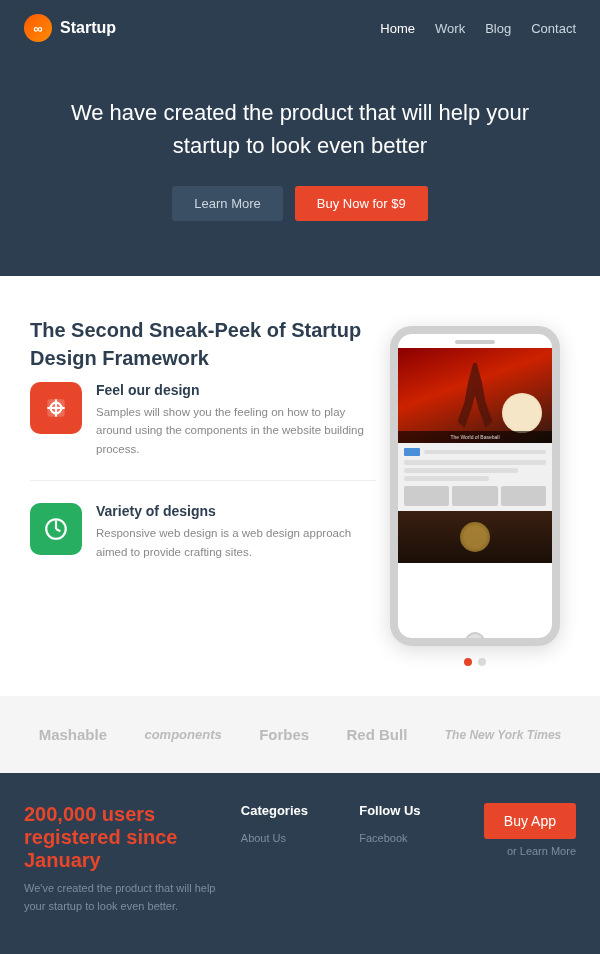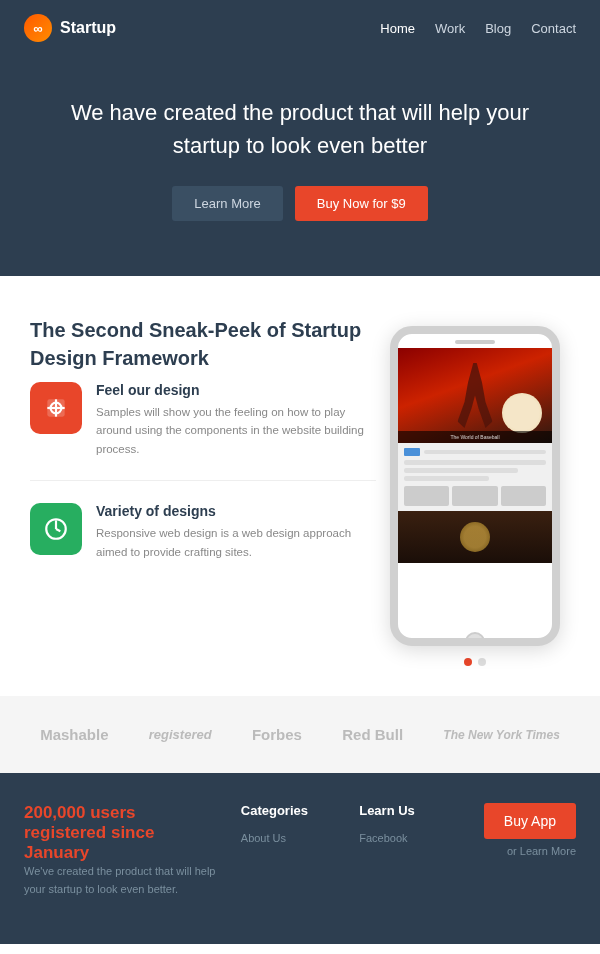--- a/index.html
+++ b/index.html
@@ -134,21 +134,21 @@
     .footer {
       background: #2d3e50;
       padding: 30px 24px 16px;
     }
     .footer-top {
       display: flex;
       gap: 20px;
       margin-bottom: 20px;
     }
     .footer-left { flex: 2; }
-    .footer-left h3 { color: #fff; font-size: 17px; font-weight: 600; margin-bottom: 0; }
+    .footer-left h3 { color: #fff; font-size: 20px; font-weight: 600; margin-bottom: 8px; }
     .footer-left h3 span { color: #e8462a; }
     .footer-left p { color: #7a8f9e; font-size: 11px; line-height: 1.6; margin-bottom: 10px; }
 
     .footer-mid { flex: 1; }
     .footer-mid h4 { color: #fff; font-size: 13px; font-weight: 600; margin-bottom: 10px; }
     .footer-mid ul { list-style: none; }
     .footer-mid ul li { margin-bottom: 5px; }
     .footer-mid ul li a { color: #7a8f9e; font-size: 11px; text-decoration: none; }
 
     .footer-right-col { flex: 1; }
@@ -294,21 +294,21 @@
     </div>
     <div class="carousel-dots">
       <div class="dot active"></div>
       <div class="dot"></div>
     </div>
   </div>
 </section>
 
 <section class="brands-section">
   <span class="brand-logo">Mashable</span>
-  <span class="brand-logo guardian">registered</span>
+  <span class="brand-logo guardian">components</span>
   <span class="brand-logo">Forbes</span>
   <span class="brand-logo">Red Bull</span>
   <span class="brand-logo nyt">The New York Times</span>
 </section>
 
 <footer class="footer">
   <div class="footer-top">
 
     <div class="footer-left">
       <h3>
@@ -321,21 +321,21 @@
     <div class="footer-mid">
       <h4>Categories</h4>
       <ul>
         <li><a>About Us</a></li>
         <li></li>
 
       </ul>
     </div>
 
     <div class="footer-right-col">
-      <h4>Learn Us</h4>
+      <h4>Follow Us</h4>
       <ul>
         <li><a>Facebook</a></li>
         <li></li>
 
       </ul>
     </div>
 
     <div class="footer-cta">
       <button class="btn-buy-app">Buy App</button>
       <span class="or-learn">or Learn More</span>

